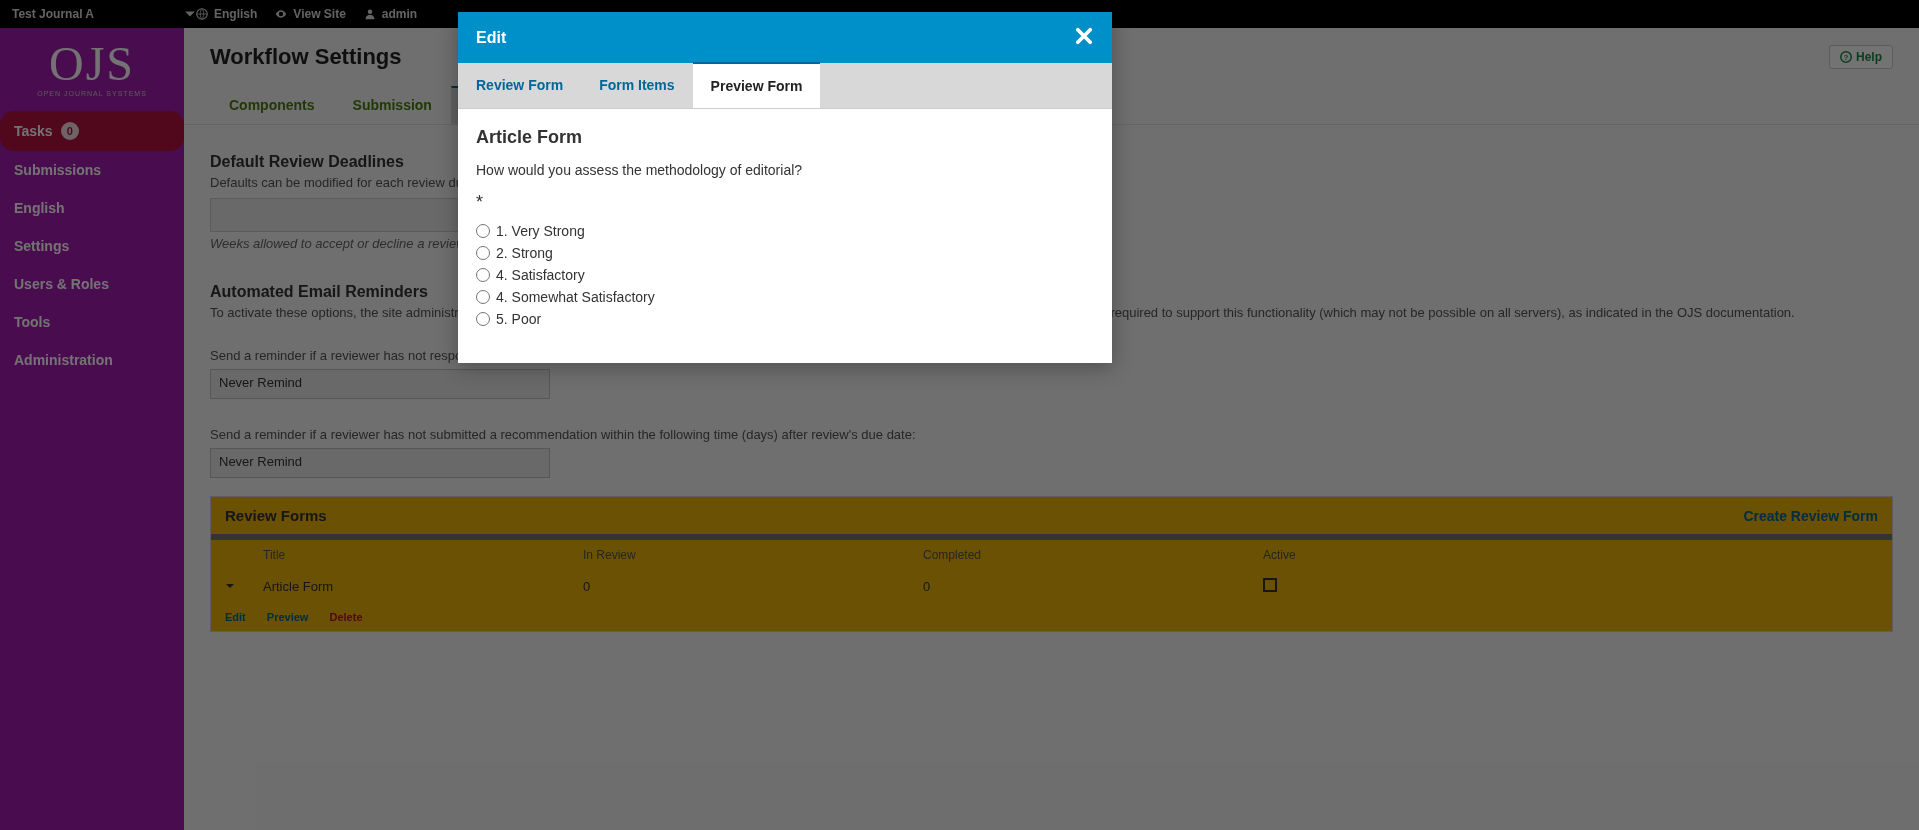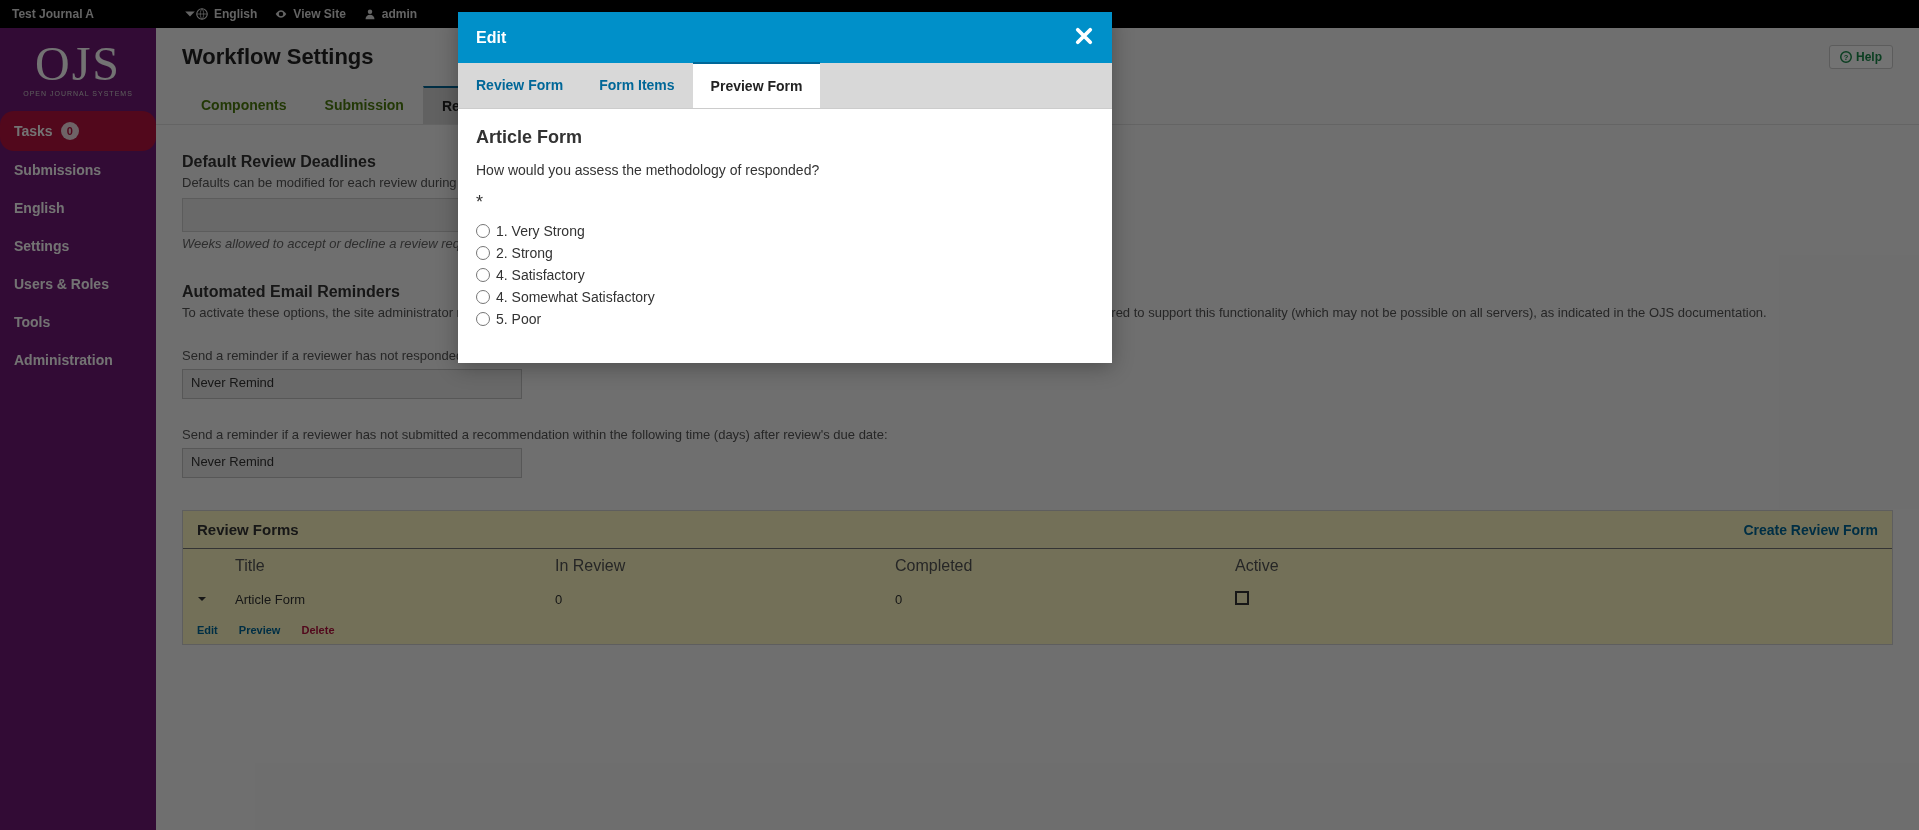--- a/index.html
+++ b/index.html
@@ -27,22 +27,22 @@
     font-weight: bold;
   }
   .topbar-left, .topbar-right { display: flex; align-items: center; gap: 18px; }
   .topbar-left .journal-select { display: flex; align-items: center; gap: 90px; cursor: pointer; }
   .topbar-right > div { display: flex; align-items: center; gap: 6px; cursor: pointer; }
   .topbar svg { width: 12px; height: 12px; fill: #ddd; }
 
   
   .shell { display: flex; height: calc(100% - 28px); }
   .sidebar {
-    width: 156px;
-    background: #701a75;
+    width: 184px;
+    background: #a21caf;
     color: #fff;
     display: flex;
     flex-direction: column;
     flex-shrink: 0;
   }
   .logo {
     padding: 12px 0 14px;
     text-align: center;
   }
   .logo-main { font-family: "Times New Roman", serif; font-size: 48px; letter-spacing: 2px; color: #fff; line-height: 1; }
@@ -136,38 +136,38 @@
     border: 1px solid #c0c0c0;
     height: 30px;
     width: 340px;
     padding: 5px 8px;
     color: #333;
     font-size: 13px;
     position: relative;
   }
 
   .forms-panel {
-    margin-top: 32px;
-    background: #fef9c3;
+    margin-top: 18px;
+    background: #eab308;
     border: 1px solid #d0d0d0;
   }
   .forms-panel-header {
     display: flex; align-items: center; justify-content: space-between;
     padding: 10px 14px;
   }
   .forms-panel-header h3 { font-size: 15px; font-weight: bold; }
   .create-link { color: #006798; font-weight: bold; font-size: 14px; cursor: pointer; }
   table.forms-table { width: 100%; border-collapse: collapse; font-size: 13px; }
   table.forms-table th {
     text-align: left;
     font-weight: normal;
     color: #555;
     padding: 8px 14px;
-    font-size: 16px;
-    border-top: 1px solid #737373;
+    font-size: 12px;
+    border-top: 6px solid #737373;
   }
   table.forms-table td { padding: 8px 14px; }
   .caret-cell { width: 18px; }
   .row-actions { padding: 4px 14px 12px 40px; font-size: 11px; }
   .row-actions span { margin-right: 18px; font-weight: bold; cursor: pointer; }
   .row-actions .edit { color: #006798; }
   .row-actions .preview { color: #006798; }
   .row-actions .delete { color: #b5123e; }
   .active-box { width: 14px; height: 14px; border: 2px solid #333; display: inline-block; }
 
@@ -379,21 +379,21 @@
         </svg>
     </span>
   </div>
   <div class="modal-tabs">
     <div class="modal-tab">Review Form</div>
     <div class="modal-tab">Form Items</div>
     <div class="modal-tab active">Preview Form</div>
   </div>
   <div class="modal-body">
     <h3>Article Form</h3>
-    <div class="question">How would you assess the methodology of responded?</div>
+    <div class="question">How would you assess the methodology of editorial?</div>
     <div class="required-mark">*</div>
     <label class="radio-opt">
         <input type="radio" name="q1" style="">
         <span>1. Very Strong</span>
       </label>
     <label class="radio-opt">
         <input type="radio" name="q1" style="">
         <span>2. Strong</span>
       </label>
     <label class="radio-opt">

